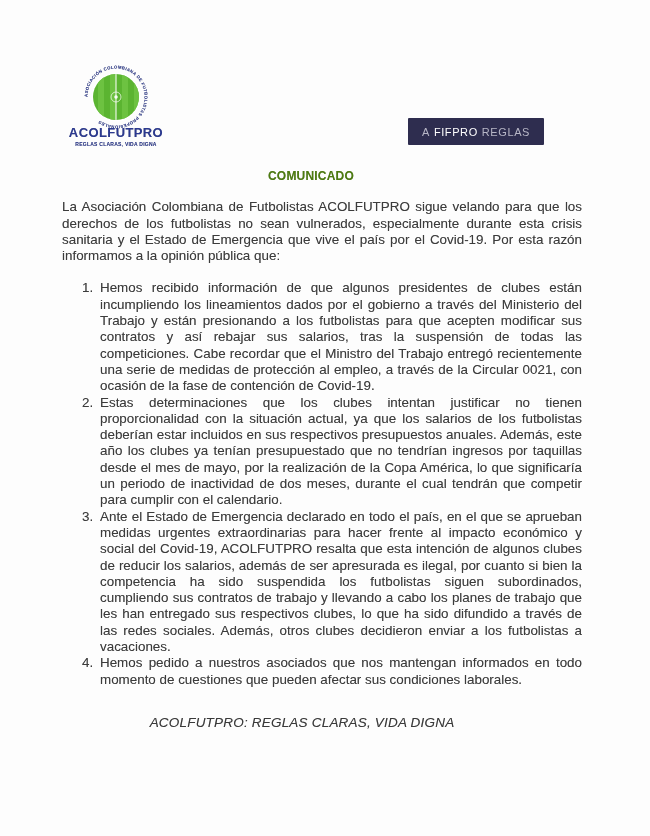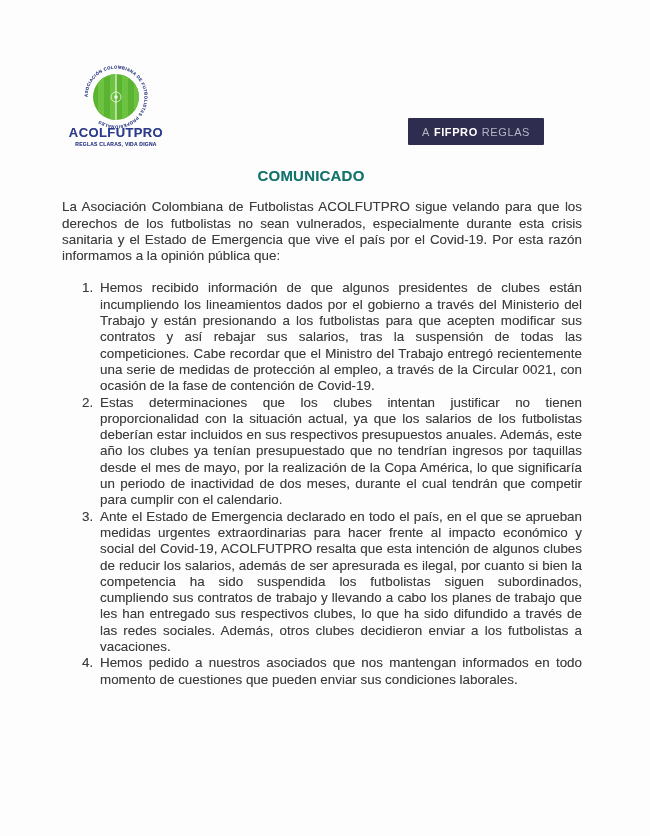--- a/index.html
+++ b/index.html
@@ -21,28 +21,28 @@
   .emblem{display:block;margin:0 auto;}
   .logo-word{font-weight:bold;font-size:13px;letter-spacing:.4px;margin-top:-7px;}
   .logo-tag{font-size:5px;font-weight:bold;letter-spacing:.25px;margin-top:1px;white-space:nowrap;}
   .badge{
     position:absolute;left:408px;top:118px;width:136px;height:27px;
     background:#2e2d4f;border-radius:1px;
     display:flex;align-items:center;justify-content:center;gap:4px;
     font-size:11px;color:#b7b6c6;letter-spacing:.6px;white-space:nowrap;
     text-shadow:none;
   }
-  .badge .brand{color:#ffffff;font-weight:bold;}
+  .badge .brand{color:#ffffff;font-weight:normal;}
   
   .content{
     position:absolute;left:62px;top:0;width:520px;
     color:#3c3c3c;font-size:13.4px;line-height:16.3px;
   }
   .title{
-    margin:168px 0 0;font-size:15px;font-weight:bold;color:#0f766e;
+    margin:168px 0 0;font-size:12px;font-weight:bold;color:#4d7c0f;
     text-align:center;letter-spacing:.2px;transform:translateX(-11px);
   }
   .intro{margin:15px 0 0;text-align:justify;}
   ol.statements{list-style:none;margin:16px 0 0;padding:0;}
   ol.statements li{position:relative;padding-left:38px;margin:0;}
   ol.statements .num{position:absolute;left:20px;top:0;}
   ol.statements .txt{display:block;text-align:justify;}
   .slogan{
     margin:27px 0 0;text-align:center;font-style:italic;
     font-size:13.5px;color:#3a3a3a;letter-spacing:.2px;transform:translateX(-20px);
@@ -99,19 +99,20 @@
       <li>
         <span class="num">2.</span>
         <span class="txt">Estas determinaciones que los clubes intentan justificar no tienen proporcionalidad con la situación actual, ya que los salarios de los futbolistas deberían estar incluidos en sus respectivos presupuestos anuales. Además, este año los clubes ya tenían presupuestado que no tendrían ingresos por taquillas desde el mes de mayo, por la realización de la Copa América, lo que significaría un periodo de inactividad de dos meses, durante el cual tendrán que competir para cumplir con el calendario.</span>
       </li>
       <li>
         <span class="num">3.</span>
         <span class="txt">Ante el Estado de Emergencia declarado en todo el país, en el que se aprueban medidas urgentes extraordinarias para hacer frente al impacto económico y social del Covid-19, ACOLFUTPRO resalta que esta intención de algunos clubes de reducir los salarios, además de ser apresurada es ilegal, por cuanto si bien la competencia ha sido suspendida los futbolistas siguen subordinados, cumpliendo sus contratos de trabajo y llevando a cabo los planes de trabajo que les han entregado sus respectivos clubes, lo que ha sido difundido a través de las redes sociales. Además, otros clubes decidieron enviar a los futbolistas a vacaciones.</span>
       </li>
       <li>
         <span class="num">4.</span>
-        <span class="txt">Hemos pedido a nuestros asociados que nos mantengan informados en todo momento de cuestiones que pueden enviar sus condiciones laborales.</span>
+        <span class="txt">Hemos pedido a nuestros asociados que nos mantengan informados en todo momento de cuestiones que pueden afectar sus condiciones laborales.</span>
       </li>
     </ol>
 
+    <p class="slogan">ACOLFUTPRO: REGLAS CLARAS, VIDA DIGNA</p>
   </div>
 
 </div>
 
 </body></html>

